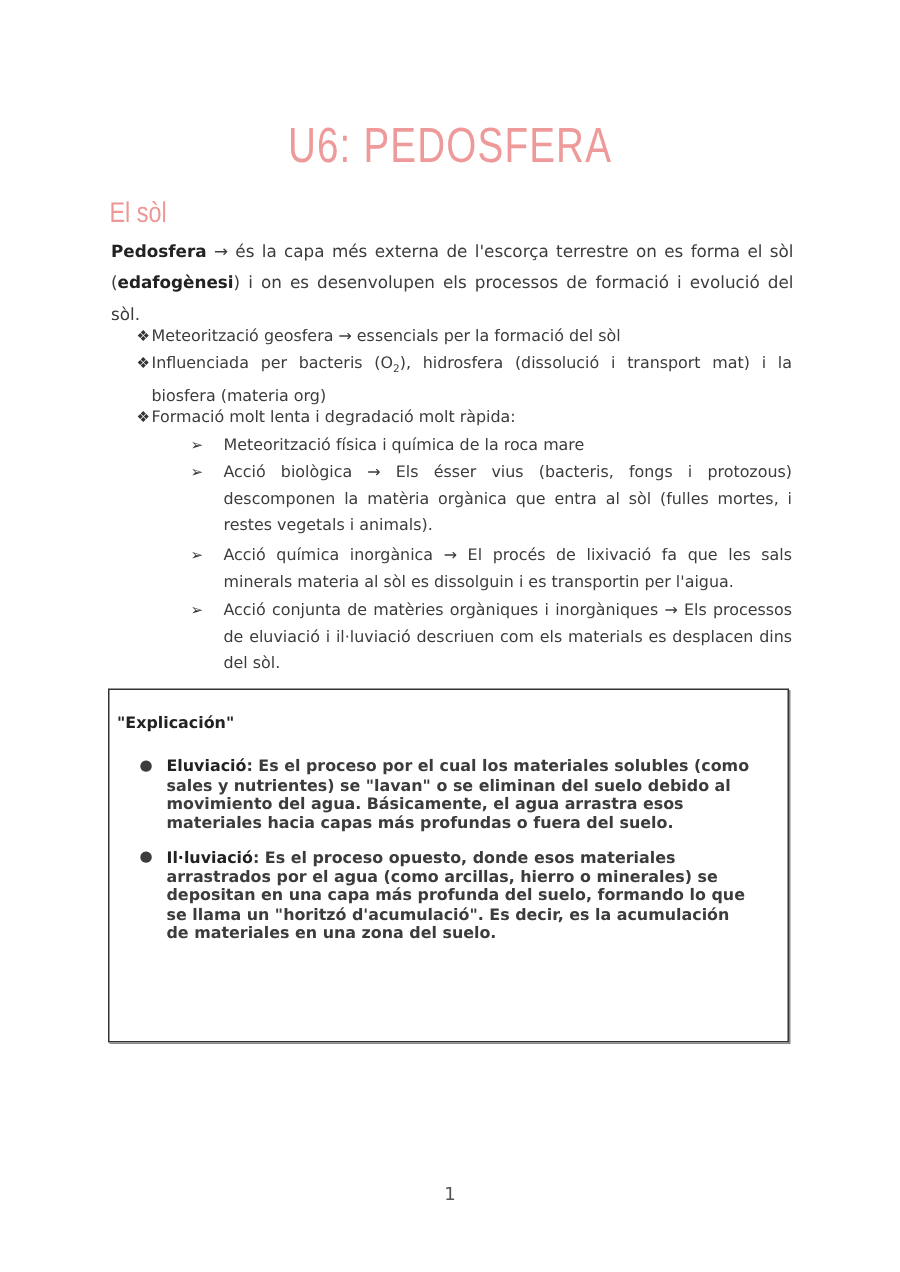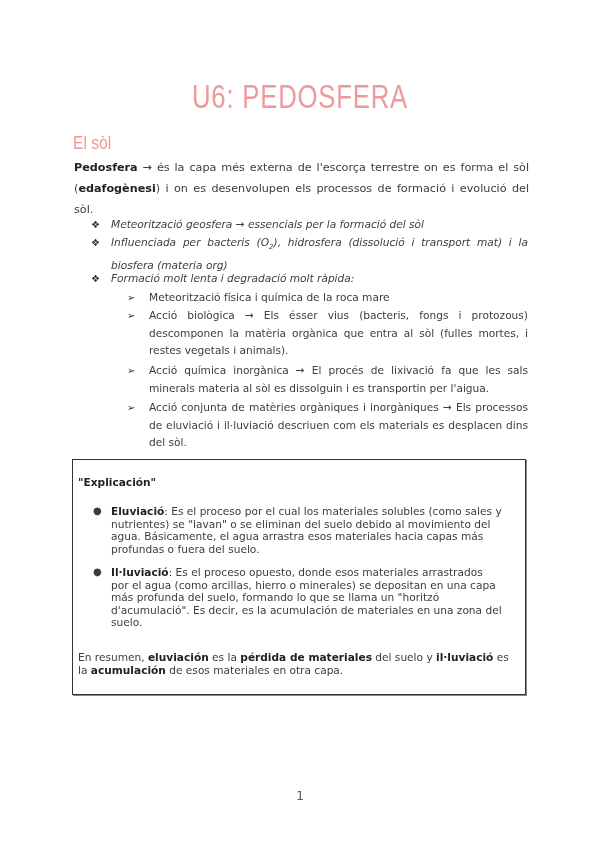--- a/index.html
+++ b/index.html
@@ -18,32 +18,32 @@
       font-family: "Liberation Sans", sans-serif;
       font-size: 19px; color: #ee9797; transform: scaleX(0.82); transform-origin: left;
     }
     .p {
       position: absolute; left: 74px; width: 455px;
       font-size: 11.2px; line-height: 21px; text-align: justify;
     }
     .p b { color: #222; }
     .lvl1 { position: absolute; left: 91px; width: 437px; font-size: 10.6px; line-height: 17.5px; }
     .lvl1 .bul { position: absolute; left: 0; top: 0; font-size: 10px; color: #333; }
-    .lvl1 .txt { display: block; margin-left: 20px; text-align: justify; font-style: italic; }
+    .lvl1 .txt { display: block; margin-left: 10px; text-align: justify; }
     .lvl2 { position: absolute; left: 127px; width: 401px; font-size: 10.6px; line-height: 17.5px; }
     .lvl2 .bul { position: absolute; left: 0; top: 0; font-size: 10px; color: #333; }
     .lvl2 .txt { display: block; margin-left: 22px; text-align: justify; }
     .box {
       position: absolute; left: 72px; top: 459px; width: 452px; height: 234px;
       border: 1.2px solid #333; box-shadow: 1px 1px 0 #888;
     }
     .box .lbl { position: absolute; left: 5px; top: 16px; font-size: 10.6px; color: #222; font-weight: bold; }
     .box .item { position: absolute; left: 20px; width: 410px; font-size: 10.6px; line-height: 12.5px; }
     .box .item .dot { position: absolute; left: 0; top: 0; font-size: 10px; }
-    .box .item .txt { display: block; margin-left: 18px; }
+    .box .item .txt { display: block; margin-left: 18px; font-weight: bold; }
     .box .item b { color: #222; }
     .box .sum { position: absolute; left: 5px; top: 191px; width: 440px; font-size: 10.6px; line-height: 12.5px; }
     .box .sum b { color: #222; }
     .pagenum { position: absolute; top: 789px; left: 0; width: 600px; text-align: center; font-size: 12px; color: #555; }
     sub { font-size: 7px; }
   </style>
 </head>
 <body>
 
 <div class="title">U6: PEDOSFERA</div>
@@ -87,16 +87,15 @@
 <div class="box">
   <div class="lbl">"Explicación"</div>
   <div class="item" style="top:45px;">
     <span class="dot">●</span>
     <span class="txt"><b>Eluviació</b><span>: Es el proceso por el cual los materiales solubles (como sales y nutrientes) se "lavan" o se eliminan del suelo debido al movimiento del agua. Básicamente, el agua arrastra esos materiales hacia capas más profundas o fuera del suelo.</span></span>
   </div>
   <div class="item" style="top:106px;">
     <span class="dot">●</span>
     <span class="txt"><b>Il·luviació</b><span>: Es el proceso opuesto, donde esos materiales arrastrados por el agua (como arcillas, hierro o minerales) se depositan en una capa más profunda del suelo, formando lo que se llama un "horitzó d'acumulació". Es decir, es la acumulación de materiales en una zona del suelo.</span></span>
   </div>
-  <div class="sum"><span>En resumen, </span><b>eluviación</b><span> es la </span><b>pérdida de materiales</b><span> del suelo y </span><b>il·luviació</b><span> es la </span><b>acumulación</b><span> de esos materiales en otra capa.</span></div>
 </div>
 
 <div class="pagenum">1</div>
 
 </body></html>

